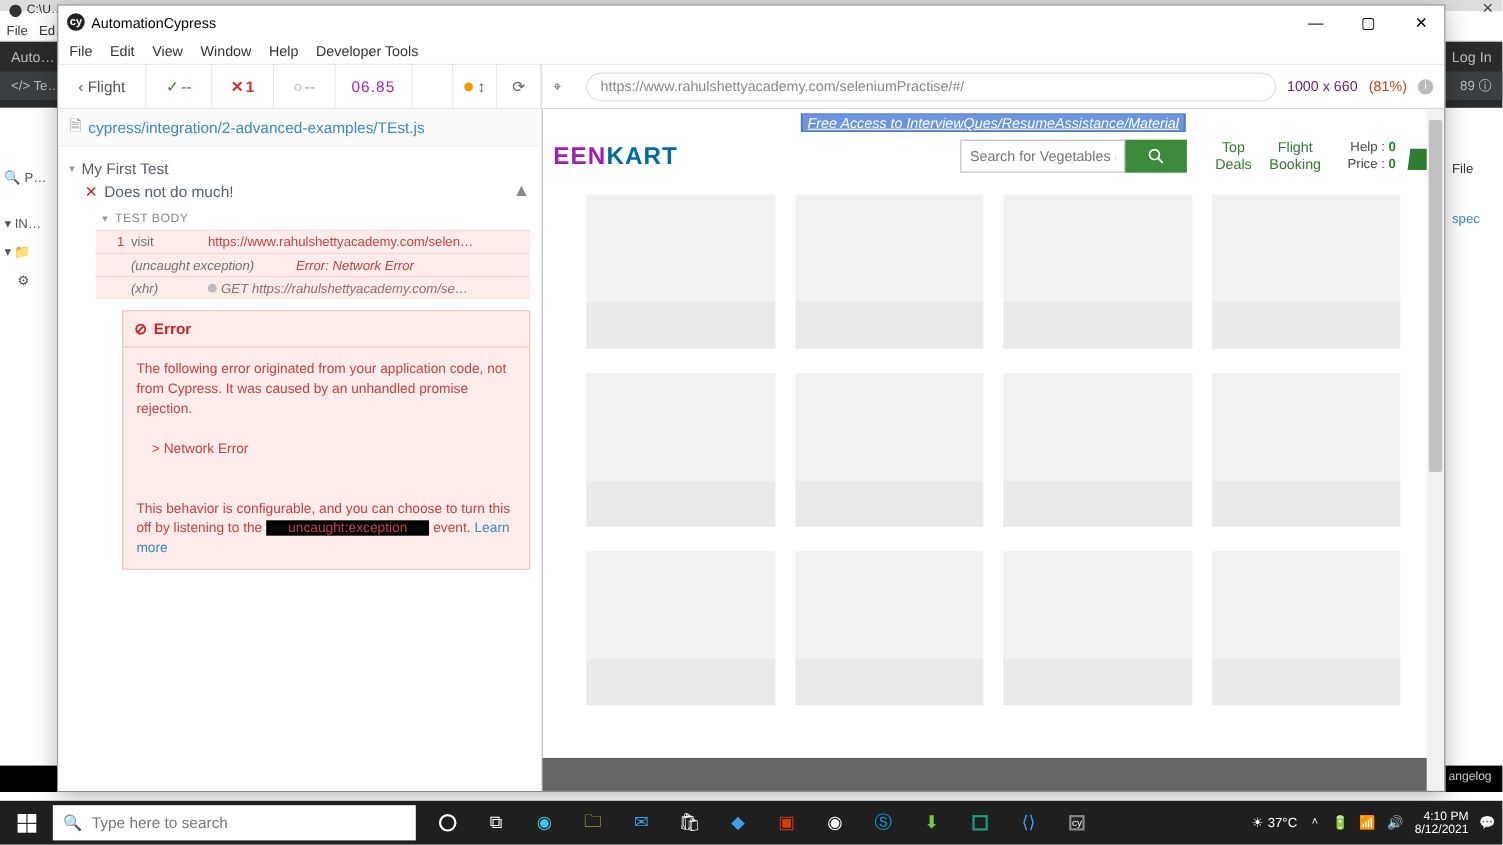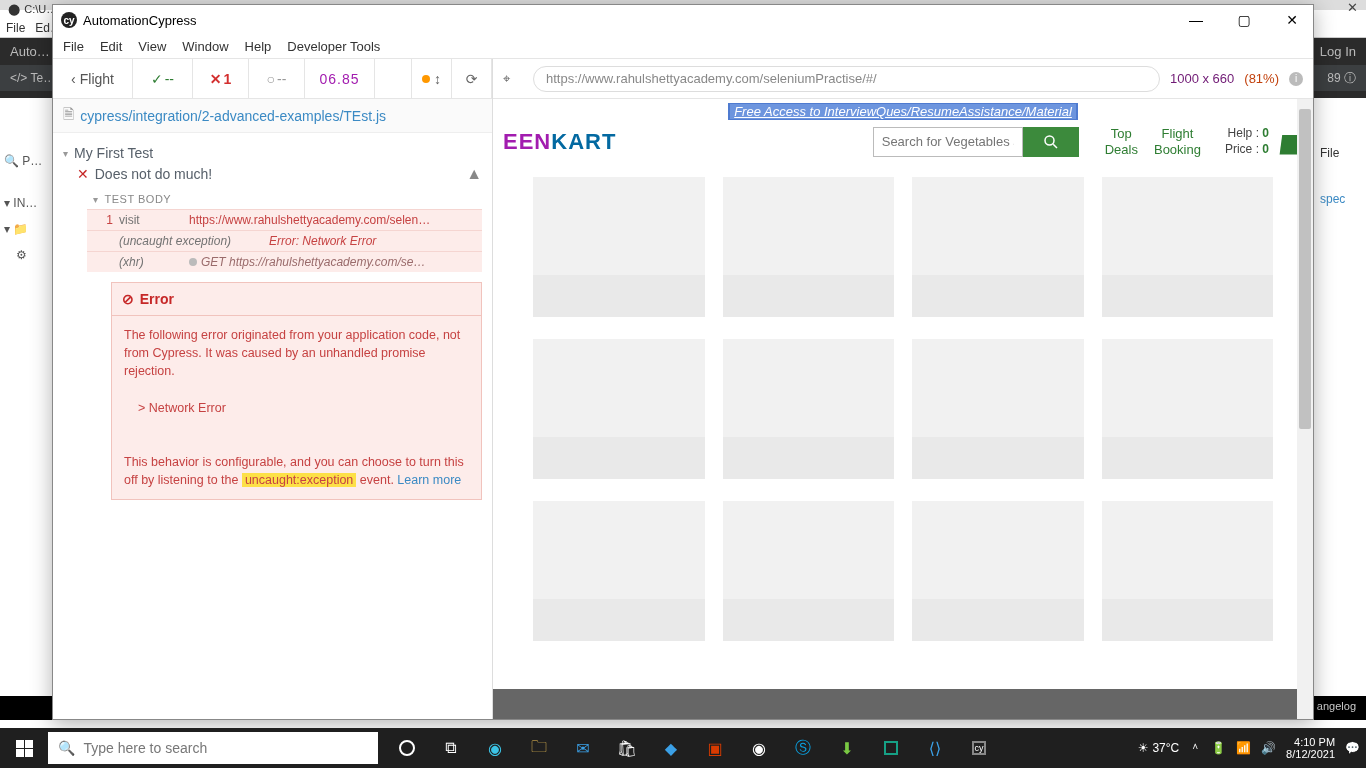--- a/index.html
+++ b/index.html
@@ -53,21 +53,21 @@
 .cmd-row { display:flex; align-items:center; font-family:Consolas,monospace; font-size:12px; padding:3px 6px; background:#fdecea; border-top:1px solid #f5d5d1; color:#c64242;}
 .cmd-row .n { width:20px; color:#c64242; text-align:right; margin-right:6px;}
 .cmd-row .name { width:70px; color:#737373;}
 .cmd-row .msg { flex:1; white-space:nowrap; overflow:hidden; text-overflow:ellipsis; color:#c64242;}
 .cmd-row em { font-style:italic; color:#9a6b6b;}
 .cmd-row .geti { width:8px;height:8px;border-radius:50%;background:#bbb;display:inline-block;margin-right:4px;}
 .err-box { margin:10px 0 0 24px; border:1px solid #f1c3bd; background:#fdecea; }
 .err-box .eh { padding:8px 10px; font-weight:600; color:#c62828; display:flex; align-items:center; gap:6px; border-bottom:1px solid #f1c3bd; font-size:14px;}
 .err-box .eb { padding:10px 12px; font-family:Consolas,monospace; font-size:12.5px; line-height:1.45; color:#c64242; }
 .err-box .eb a { color:#3b8ac4; text-decoration:none; }
-.err-box .eb code { background:#fde047; padding:0 3px;}
+.err-box .eb code { background:#000000; padding:0 20px;}
 .err-box .ef { display:flex; align-items:center; justify-content:space-between; padding:6px 10px; border-top:1px solid #f1c3bd; font-size:13px; color:#666;}
 .err-box .ef .r { display:flex; align-items:center; gap:4px; color:#555;}
 .tri { font-size:10px; color:#999; }
 
 
 .aut { flex:1; display:flex; flex-direction:column; min-width:0; }
 .aut-top { height:40px; border-bottom:1px solid #e5e5e5; display:flex; align-items:center; padding:0 10px; gap:10px; font-size:13px; color:#666;}
 .aut-top .sel { width:20px; }
 .aut-top .url { flex:1; height:26px; border:1px solid #ddd; border-radius:13px; padding:0 12px; display:flex; align-items:center; color:#888; font-size:13px; overflow:hidden;}
 .aut-top .dim { color:#701a75; }

